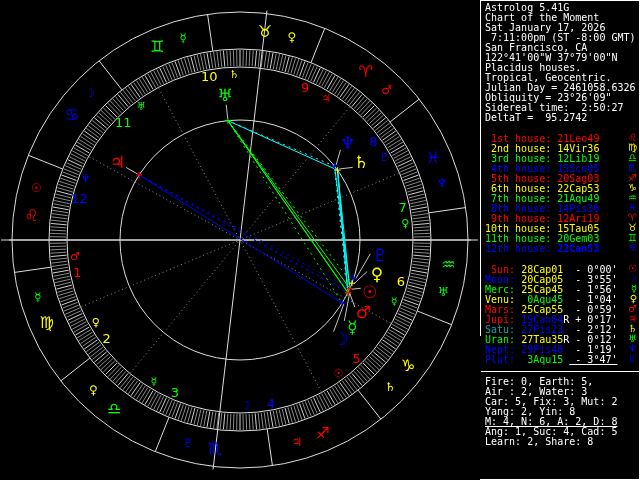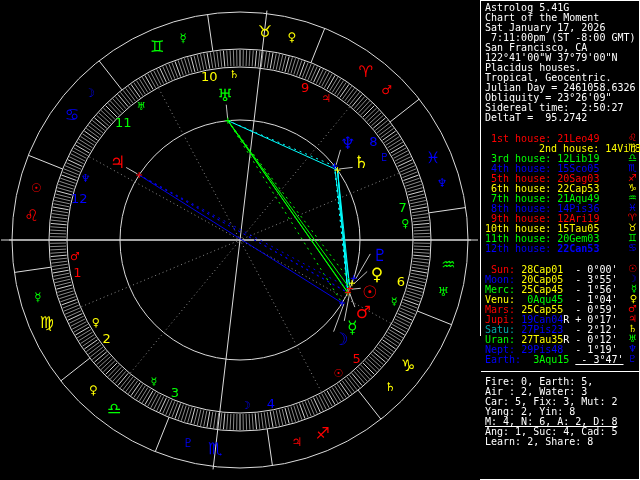--- a/index.html
+++ b/index.html
@@ -542,21 +542,21 @@
         <div class="pline" style="top: 53px; color: rgb(255, 255, 255);">122°41'00"W 37°79'00"N</div>
         <div class="pline" style="top: 63px; color: rgb(255, 255, 255);">Placidus houses.</div>
         <div class="pline" style="top: 73px; color: rgb(255, 255, 255);">Tropical, Geocentric.</div>
         <div class="pline" style="top: 83px; color: rgb(255, 255, 255);">Julian Day = 2461058.6326</div>
         <div class="pline" style="top: 93px; color: rgb(255, 255, 255);">Obliquity = 23°26'09"</div>
         <div class="pline" style="top: 103px; color: rgb(255, 255, 255);">Sidereal time:  2:50:27</div>
         <div class="pline" style="top: 113px; color: rgb(255, 255, 255);">DeltaT =  95.2742</div>
       </div>
     <div id="houses">
         <div class="row" style="top: 134px;"><span style="color: rgb(255, 0, 0);"> 1st house:</span><span style="color: rgb(255, 0, 0);"> 21Leo49</span><span class="zg" style="color: rgb(255, 0, 0);">♌</span></div>
-        <div class="row" style="top: 144px;"><span style="color: rgb(255, 255, 0); margin-left: 48px;"> 2nd house:</span><span style="color: rgb(255, 255, 0);"> 14Vir36</span><span class="zg" style="color: rgb(255, 255, 0);">♍</span></div>
+        <div class="row" style="top: 144px;"><span style="color: rgb(255, 255, 0);"> 2nd house:</span><span style="color: rgb(255, 255, 0);"> 14Vir36</span><span class="zg" style="color: rgb(255, 255, 0);">♍</span></div>
         <div class="row" style="top: 154px;"><span style="color: rgb(0, 255, 0);"> 3rd house:</span><span style="color: rgb(0, 255, 0);"> 12Lib19</span><span class="zg" style="color: rgb(0, 255, 0);">♎</span></div>
         <div class="row" style="top: 164px;"><span style="color: rgb(0, 0, 255);"> 4th house:</span><span style="color: rgb(0, 0, 255);"> 15Sco05</span><span class="zg" style="color: rgb(0, 0, 255);">♏</span></div>
         <div class="row" style="top: 174px;"><span style="color: rgb(255, 0, 0);"> 5th house:</span><span style="color: rgb(255, 0, 0);"> 20Sag03</span><span class="zg" style="color: rgb(255, 0, 0);">♐</span></div>
         <div class="row" style="top: 184px;"><span style="color: rgb(255, 255, 0);"> 6th house:</span><span style="color: rgb(255, 255, 0);"> 22Cap53</span><span class="zg" style="color: rgb(255, 255, 0);">♑</span></div>
         <div class="row" style="top: 194px;"><span style="color: rgb(0, 255, 0); margin-top: 12px;"> 7th house:</span><span style="color: rgb(0, 255, 0);"> 21Aqu49</span><span class="zg" style="color: rgb(0, 255, 0);">♒</span></div>
         <div class="row" style="top: 204px;"><span style="color: rgb(0, 0, 255);"> 8th house:</span><span style="color: rgb(0, 0, 255);"> 14Pis36</span><span class="zg" style="color: rgb(0, 0, 255);">♓</span></div>
         <div class="row" style="top: 214px;"><span style="color: rgb(255, 0, 0);"> 9th house:</span><span style="color: rgb(255, 0, 0);"> 12Ari19</span><span class="zg" style="color: rgb(255, 0, 0);">♈</span></div>
         <div class="row" style="top: 224px;"><span style="color: rgb(255, 255, 0);">10th house:</span><span style="color: rgb(255, 255, 0);"> 15Tau05</span><span class="zg" style="color: rgb(255, 255, 0);">♉</span></div>
         <div class="row" style="top: 234px;"><span style="color: rgb(0, 255, 0);">11th house:</span><span style="color: rgb(0, 255, 0);"> 20Gem03</span><span class="zg" style="color: rgb(0, 255, 0);">♊</span></div>
         <div class="row" style="top: 244px;"><span style="color: rgb(0, 0, 255);">12th house:</span><span style="color: rgb(0, 0, 255); font-weight: bold;"> 22Can53</span><span class="zg" style="color: rgb(0, 0, 255);">♋</span></div>
@@ -564,21 +564,21 @@
     <div id="planets">
         <div class="row" style="top: 265px;"><span style="color: rgb(255, 0, 0);"> Sun:</span><span style="color: rgb(255, 255, 0);"> 28Cap01</span><span style="color: rgb(255, 255, 255);"> </span><span style="color: rgb(255, 255, 255);"> - 0°00'</span><span class="zg" style="color: rgb(255, 0, 0);">☉</span></div>
         <div class="row" style="top: 275px;"><span style="color: rgb(0, 0, 255);">Moon:</span><span style="color: rgb(255, 255, 0);"> 20Cap05</span><span style="color: rgb(255, 255, 255);"> </span><span style="color: rgb(255, 255, 255);"> - 3°55'</span><span class="zg" style="color: rgb(0, 0, 255);">☽</span></div>
         <div class="row" style="top: 285px;"><span style="color: rgb(0, 255, 0);">Merc:</span><span style="color: rgb(255, 255, 0);"> 25Cap45</span><span style="color: rgb(255, 255, 255);"> </span><span style="color: rgb(255, 255, 255);"> - 1°56'</span><span class="zg" style="color: rgb(0, 255, 0);">☿</span></div>
         <div class="row" style="top: 295px;"><span style="color: rgb(255, 255, 0);">Venu:</span><span style="color: rgb(0, 255, 0);">  0Aqu45</span><span style="color: rgb(255, 255, 255);"> </span><span style="color: rgb(255, 255, 255);"> - 1°04'</span><span class="zg" style="color: rgb(255, 255, 0);">♀</span></div>
         <div class="row" style="top: 305px;"><span style="color: rgb(255, 0, 0);">Mars:</span><span style="color: rgb(255, 255, 0);"> 25Cap55</span><span style="color: rgb(255, 255, 255);"> </span><span style="color: rgb(255, 255, 255);"> - 0°59'</span><span class="zg" style="color: rgb(255, 0, 0);">♂</span></div>
         <div class="row" style="top: 315px;"><span style="color: rgb(255, 0, 0);">Jupi:</span><span style="color: rgb(0, 0, 255);"> 19Can04</span><span style="color: rgb(255, 255, 255);">R</span><span style="color: rgb(255, 255, 255);"> + 0°17'</span><span class="zg" style="color: rgb(255, 0, 0);">♃</span></div>
         <div class="row" style="top: 325px;"><span style="color: rgb(0, 170, 170);">Satu:</span><span style="color: rgb(0, 0, 255);"> 27Pis23</span><span style="color: rgb(255, 255, 255);"> </span><span style="color: rgb(255, 255, 255);"> - 2°12'</span><span class="zg" style="color: rgb(255, 255, 0);">♄</span></div>
         <div class="row" style="top: 335px;"><span style="color: rgb(0, 255, 0);">Uran:</span><span style="color: rgb(255, 255, 0);"> 27Tau35</span><span style="color: rgb(255, 255, 255);">R</span><span style="color: rgb(255, 255, 255); text-align: center;"> - 0°12'</span><span class="zg" style="color: rgb(0, 255, 0);">♅</span></div>
         <div class="row" style="top: 345px;"><span style="color: rgb(0, 0, 255);">Nept:</span><span style="color: rgb(0, 0, 255);"> 29Pis48</span><span style="color: rgb(255, 255, 255);"> </span><span style="color: rgb(255, 255, 255);"> - 1°19'</span><span class="zg" style="color: rgb(0, 0, 255);">♆</span></div>
-        <div class="row" style="top: 355px;"><span style="color: rgb(0, 0, 255);">Earth:</span><span style="color: rgb(0, 255, 0);">  3Aqu15</span><span style="color: rgb(255, 255, 255);"> </span><span style="color: rgb(255, 255, 255); text-decoration: underline;"> - 3°47'</span><span class="zg" style="color: rgb(0, 0, 255);">♇</span></div>
+        <div class="row" style="top: 355px;"><span style="color: rgb(0, 0, 255);">Plut:</span><span style="color: rgb(0, 255, 0);">  3Aqu15</span><span style="color: rgb(255, 255, 255);"> </span><span style="color: rgb(255, 255, 255); text-decoration: underline;"> - 3°47'</span><span class="zg" style="color: rgb(0, 0, 255);">♇</span></div>
       </div>
     <div id="panel-sep" style="top: 371px;"></div>
     <div id="stats">
         <div class="pline" style="top: 377px; color: rgb(255, 255, 255);">Fire: 0, Earth: 5,</div>
         <div class="pline" style="top: 387px; color: rgb(255, 255, 255);">Air : 2, Water: 3</div>
         <div class="pline" style="top: 397px; color: rgb(255, 255, 255);">Car: 5, Fix: 3, Mut: 2</div>
         <div class="pline" style="top: 407px; color: rgb(255, 255, 255);">Yang: 2, Yin: 8</div>
         <div class="pline" style="top: 417px; color: rgb(255, 255, 255); text-decoration: underline;">M: 4, N: 6, A: 2, D: 8</div>
         <div class="pline" style="top: 427px; color: rgb(255, 255, 255);">Ang: 1, Suc: 4, Cad: 5</div>
         <div class="pline" style="top: 437px; color: rgb(255, 255, 255);">Learn: 2, Share: 8</div>

